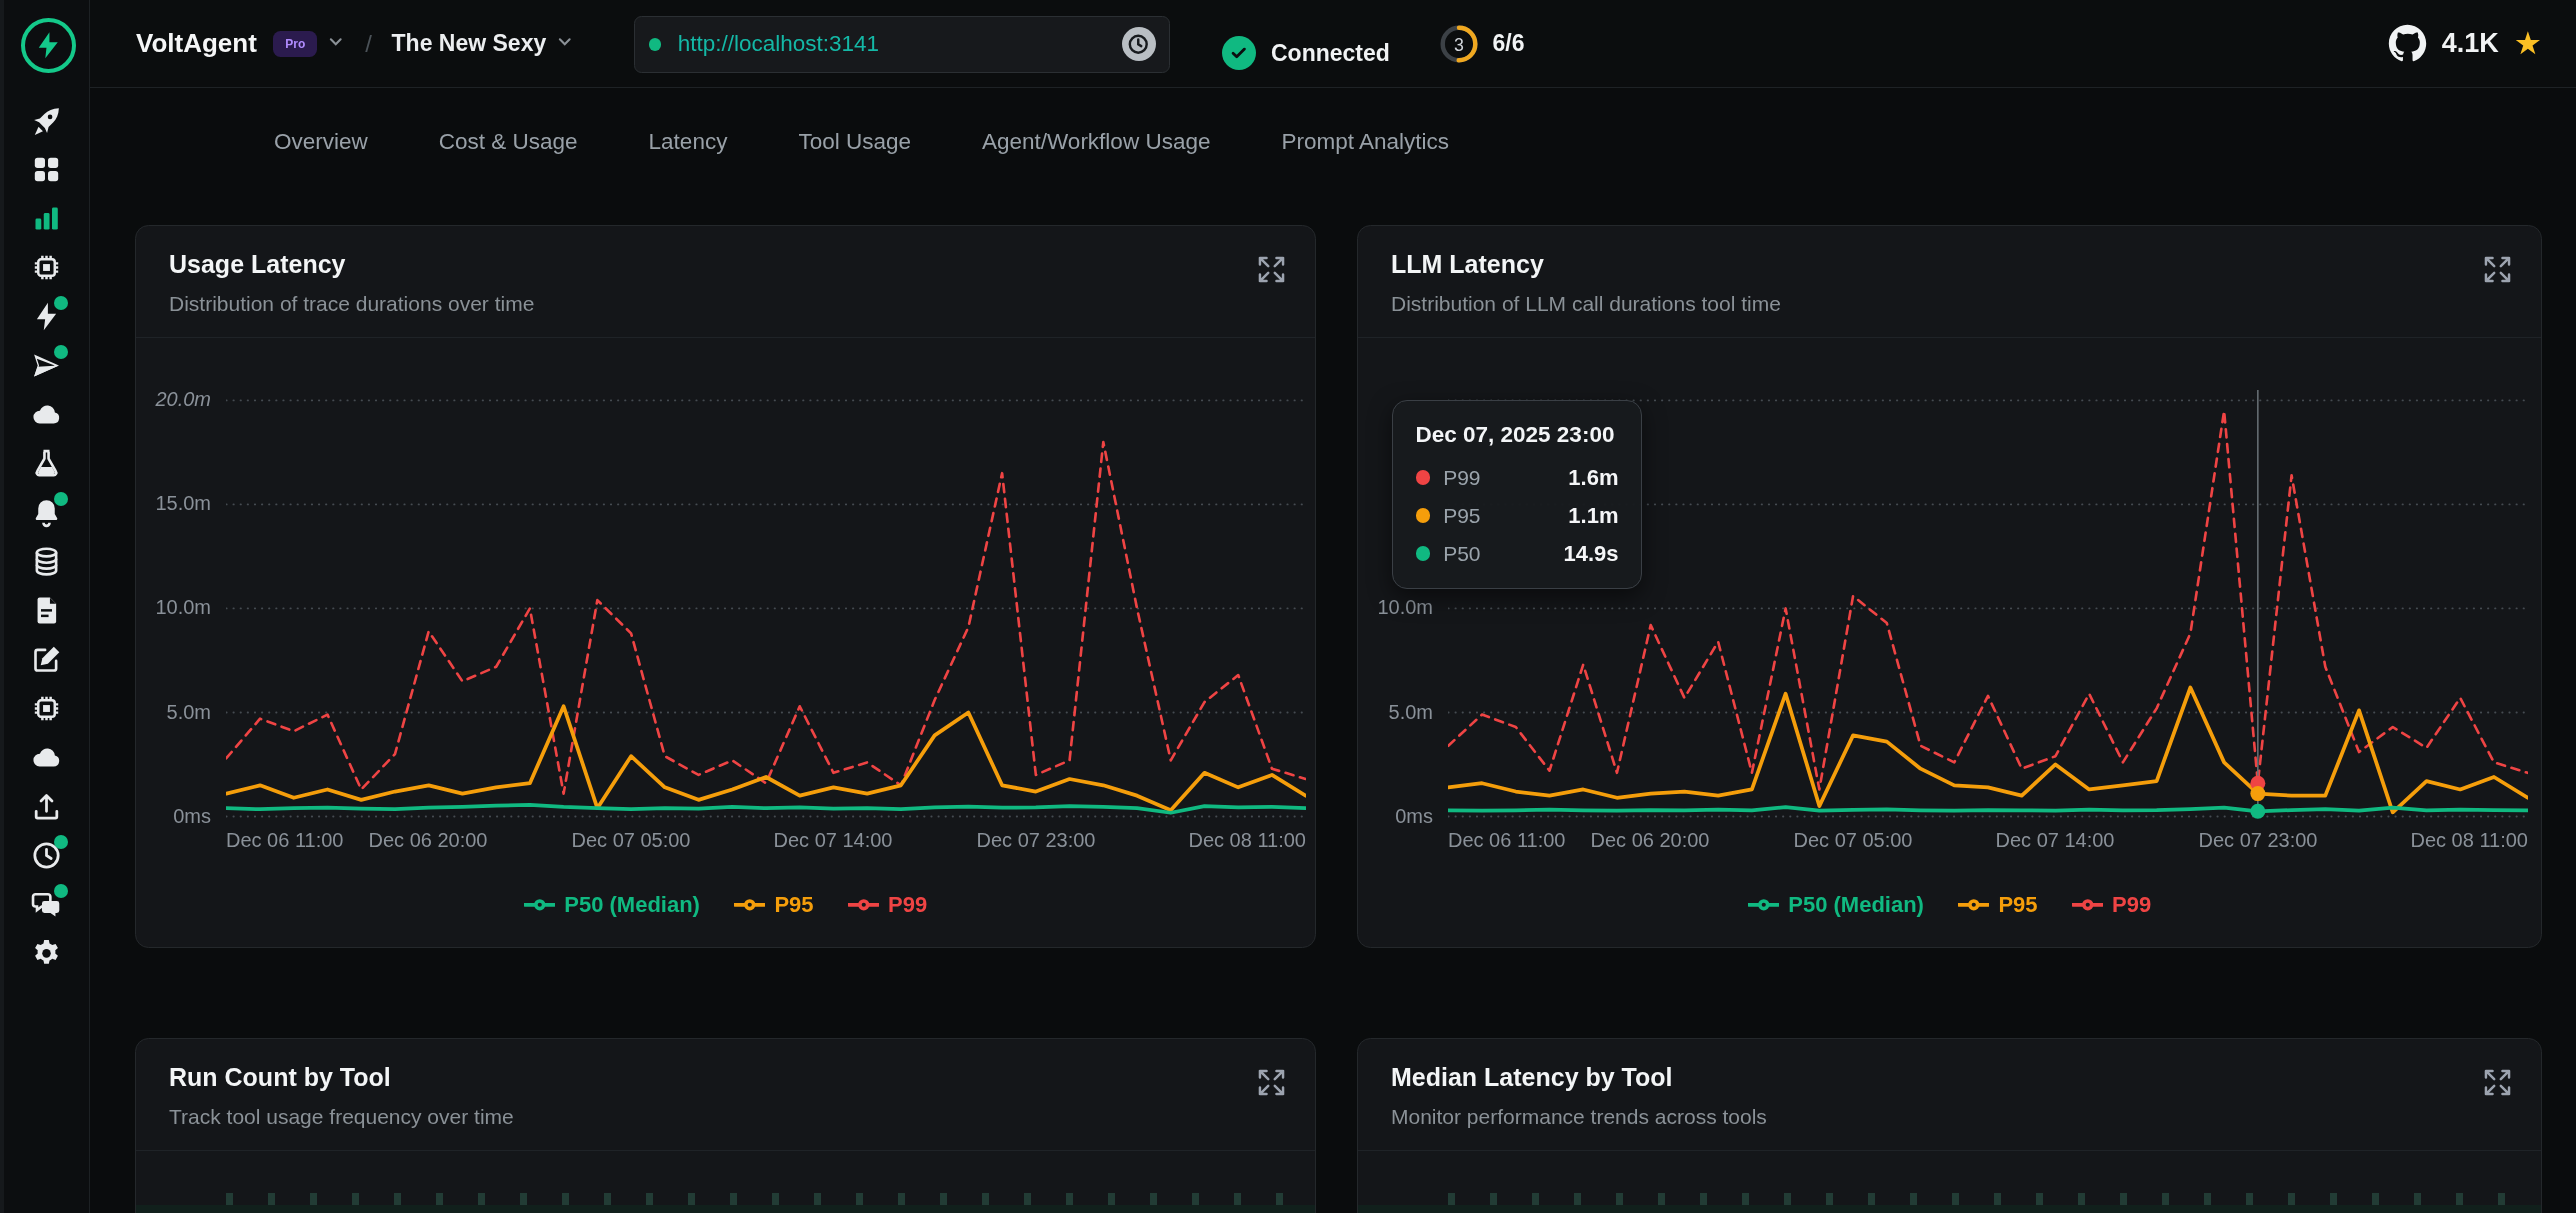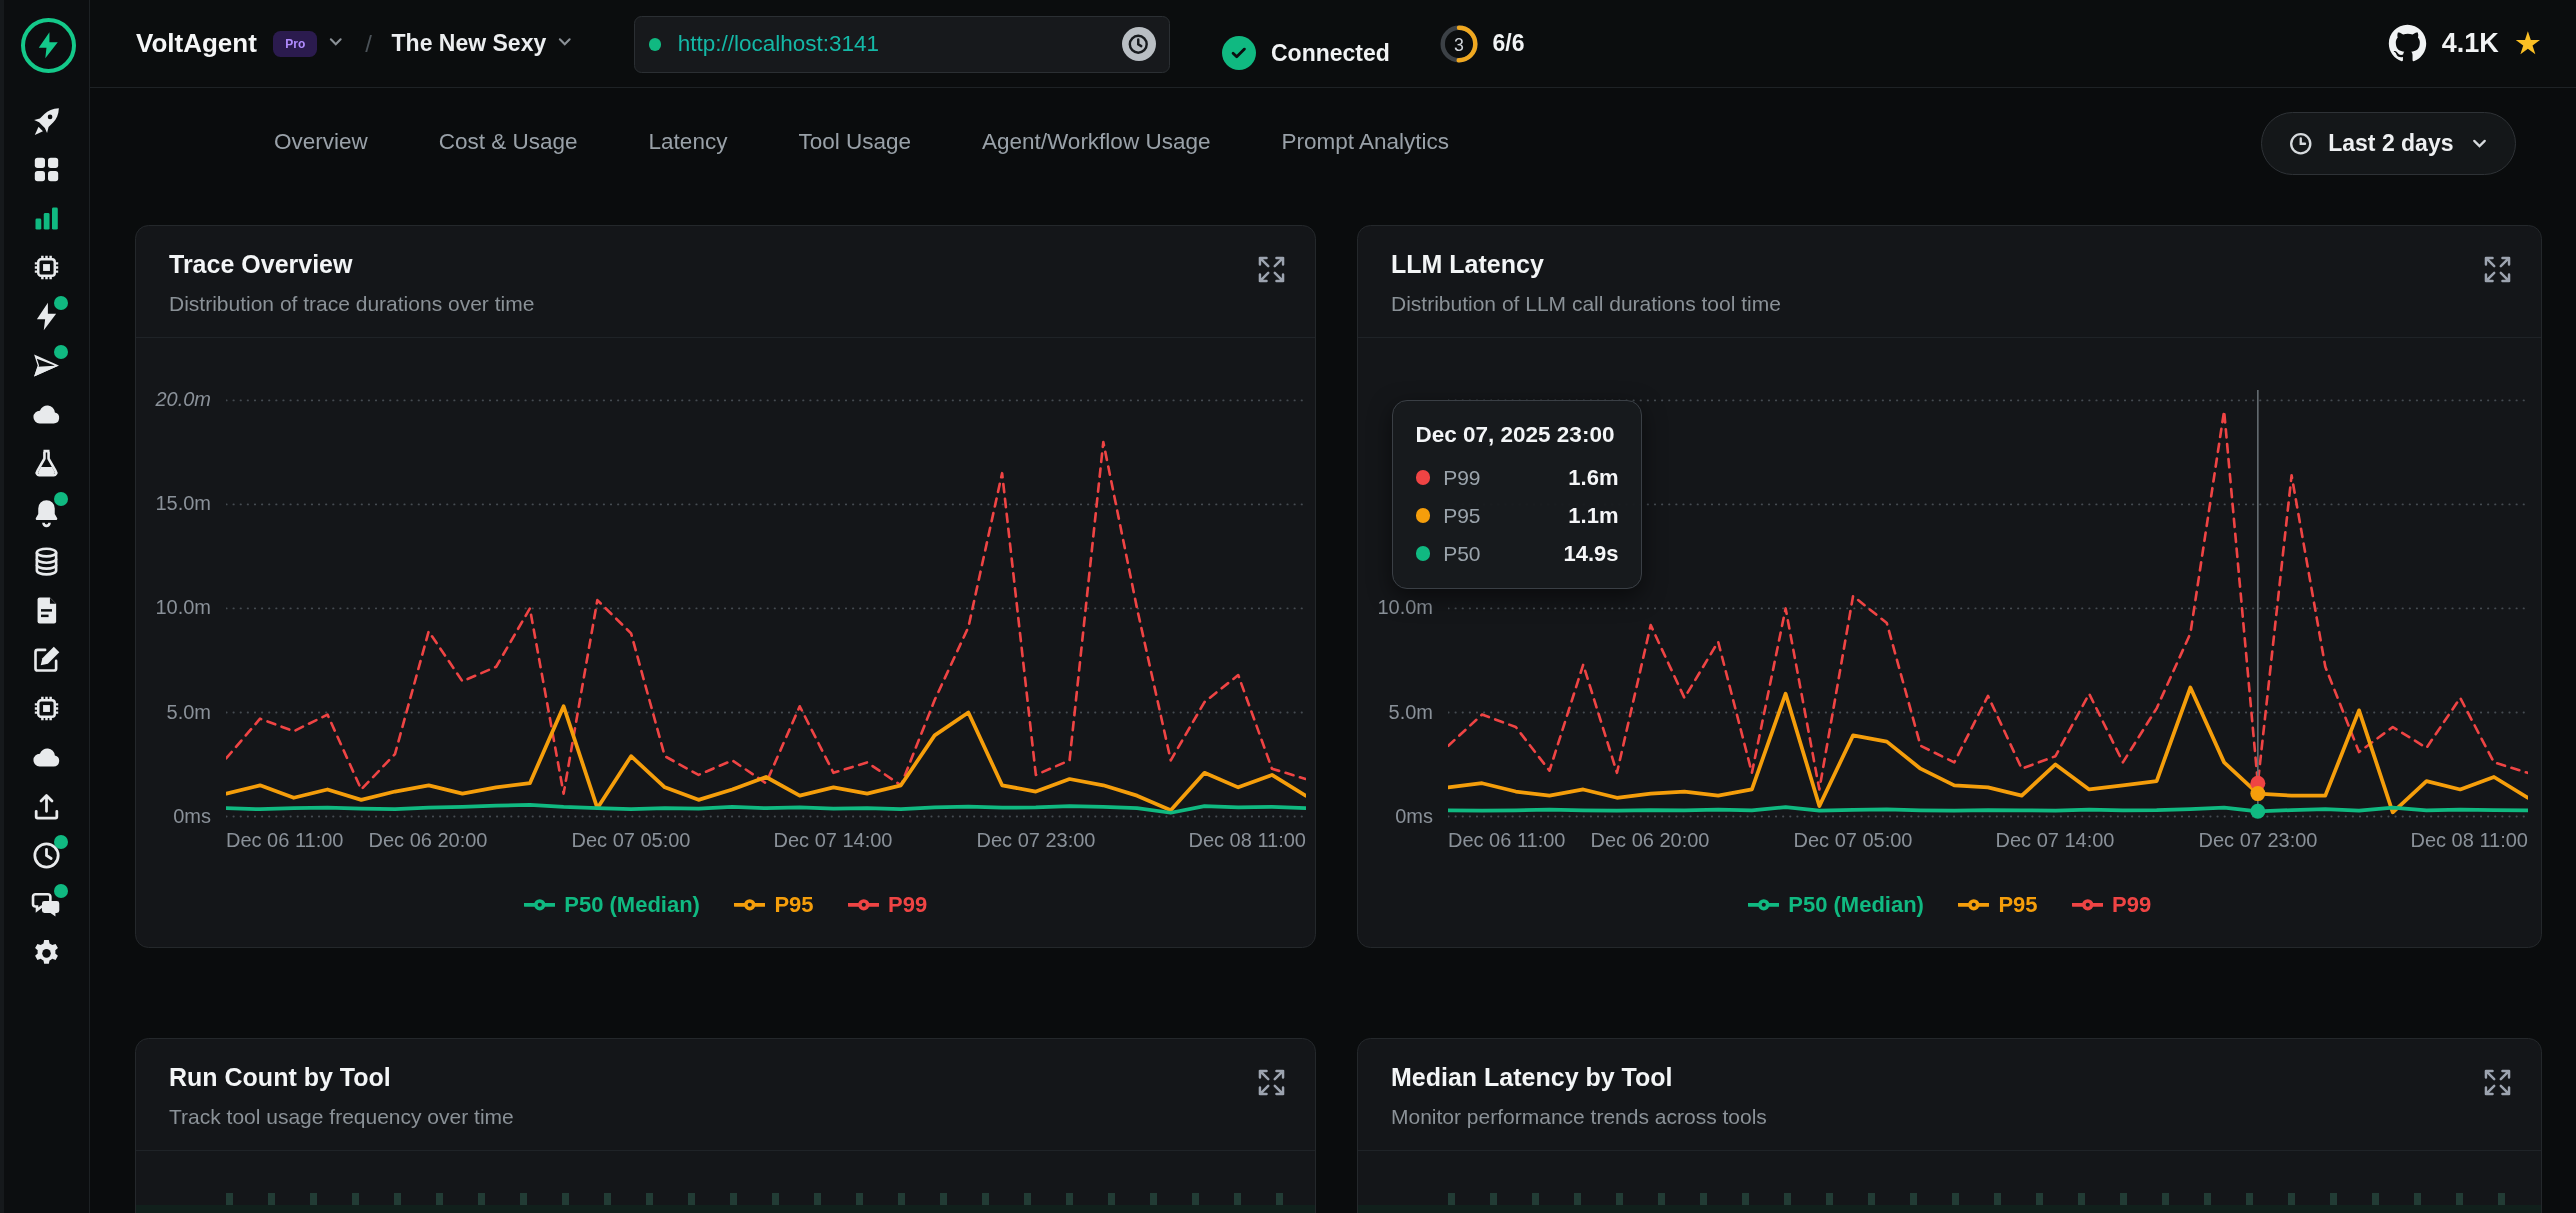--- a/index.html
+++ b/index.html
@@ -292,35 +292,25 @@
 
 <div class="content">
 
   <div class="tabsbar">
     <span class="tab">Overview</span>
     <span class="tab">Cost &amp; Usage</span>
     <span class="tab">Latency</span>
     <span class="tab">Tool Usage</span>
     <span class="tab">Agent/Workflow Usage</span>
     <span class="tab">Prompt Analytics</span>
-    <div class="range-pill">
-      <svg width="25.5" height="25.5" viewBox="0 0 24 24" fill="none" stroke="#d6dadd" stroke-width="2.2" stroke-linecap="round">
-        <circle cx="12" cy="12" r="9"></circle>
-          <path d="M12 7v5h4"></path>
-      </svg>
-      <span class="range-label">Last 2 days</span>
-      <svg width="21" height="21" viewBox="0 0 24 24" fill="none" stroke="#d6dadd" stroke-width="2.6" stroke-linecap="round">
-          <path d="M6 9l6 6 6-6"></path>
-        </svg>
-    </div>
   </div>
 
   <section class="card" style="left:45px; top:225px; width:1181px; height:723px;">
     <div class="card-head">
-      <div class="card-title">Trace Overview</div>
+      <div class="card-title">Usage Latency</div>
       <div class="card-sub">Distribution of trace durations over time</div>
       <button class="expand-btn">
         <svg width="33" height="33" viewBox="0 0 40 40" fill="none" stroke="currentColor" stroke-width="3" stroke-linecap="round" stroke-linejoin="round">
           <path d="M6 14V6h8M6 6l10 10M26 6h8v8M34 6L24 16M6 26v8h8M6 34l10-10M34 26v8h-8M34 34L24 24"></path>
         </svg>
       </button>
     </div>
     <div class="chart-area" id="chart-0">
         <div class="ylabel" style="left: 0px; top: 415px;">0ms</div>
         <div class="ylabel" style="left: 0px; top: 311px;">5.0m</div>

